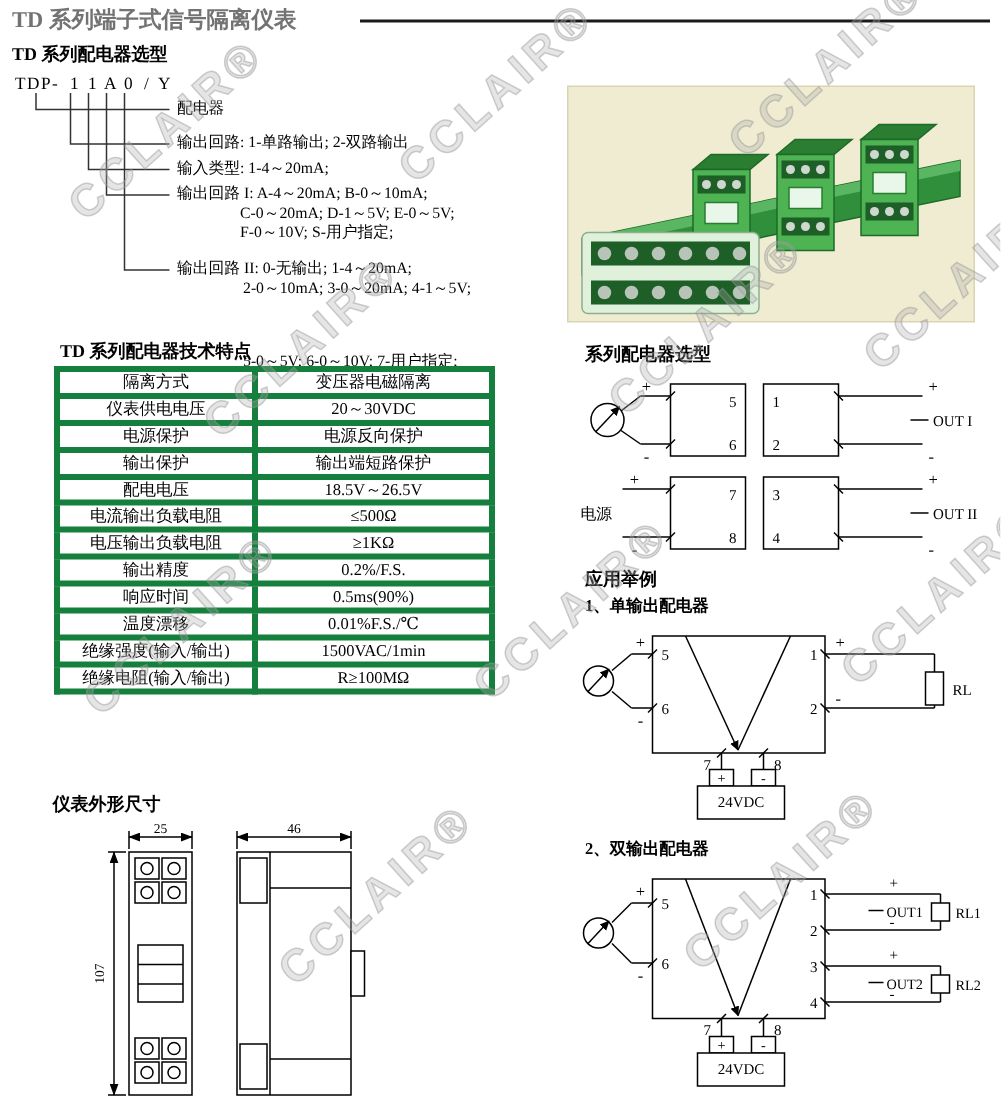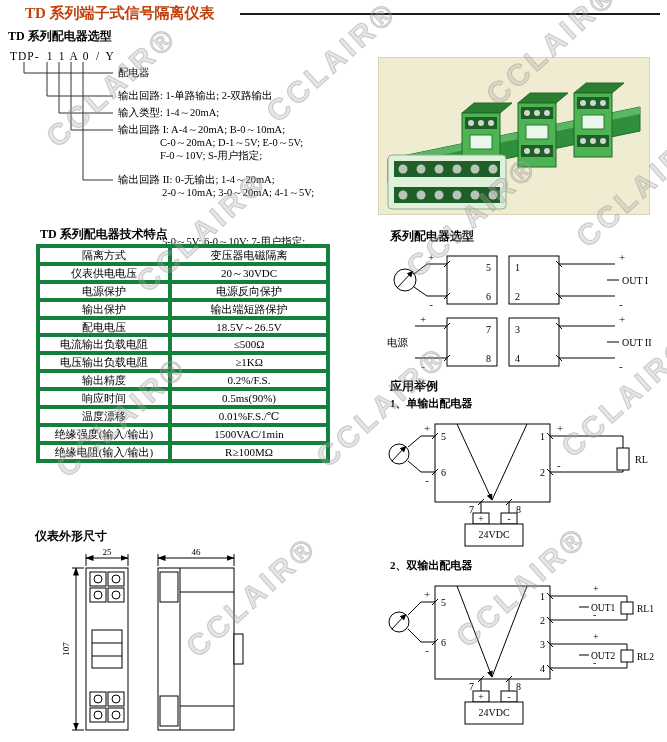--- a/index.html
+++ b/index.html
@@ -3,21 +3,21 @@
 <meta charset="utf-8">
 <style>
   * { margin:0; padding:0; box-sizing:border-box; }
   html,body { background:#fff; }
   .page {
     position:relative; width:667px; height:742px; background:#ffffff;
     overflow:hidden; color:#000;
     font-family:"Liberation Serif","DejaVu Serif",serif;
   }
   .abs { position:absolute; }
-  .title { color:#c2410c; font-weight:bold; font-size:15px; white-space:nowrap;margin-left:17px; }
+  .title { color:#737373; font-weight:bold; font-size:15px; white-space:nowrap; }
   .rule { border-top:2px solid #1a1a1a; height:0; }
   .h2 { font-size:12px; font-weight:bold; white-space:nowrap; }
   .sub { font-size:11px; font-weight:bold; white-space:nowrap; }
   .small { font-size:10.5px; white-space:nowrap; line-height:12px; }
   .model { font-size:11.5px; white-space:nowrap; display:flex; align-items:baseline; }
   .model .prefix { margin-right:4px; letter-spacing:1px; }
   .model .md { display:inline-block; width:12px; text-align:center; }
   table.specs { border-collapse:collapse; background:#fff; }
   table.specs td { border:4px solid #15803d; font-size:11px; text-align:center;
                    height:17.9px; line-height:12px; padding:0 3px; white-space:nowrap; }

